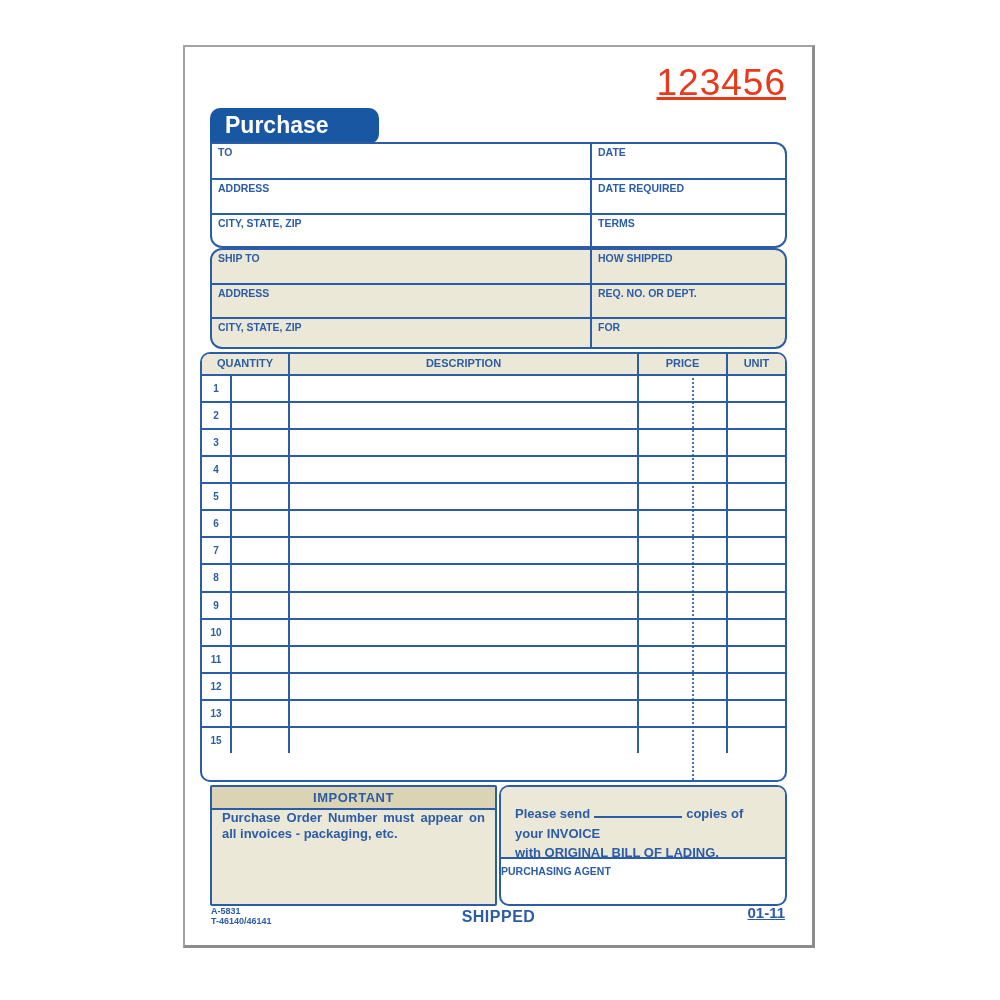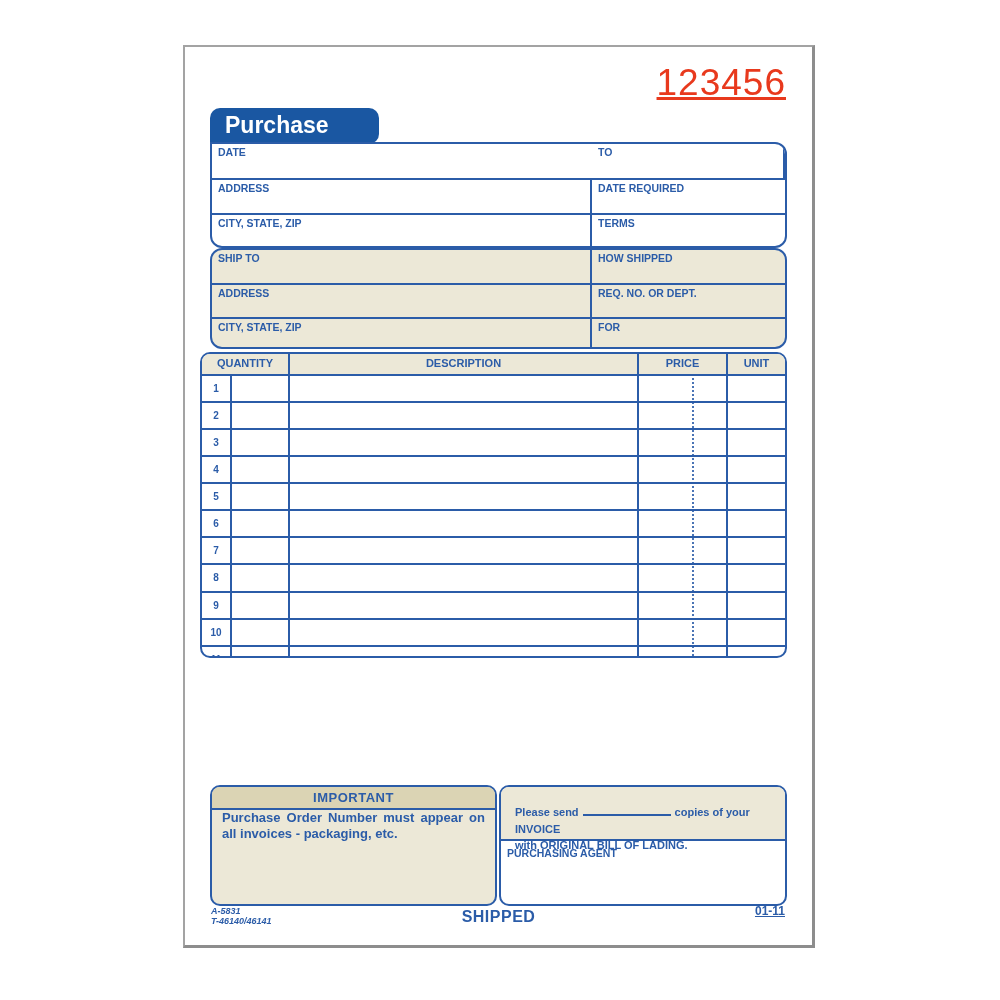--- a/index.html
+++ b/index.html
@@ -42,21 +42,21 @@
   }
   .box-vendor{top:95px;height:106px;border-radius:0 12px 12px 12px;grid-template-rows:34px 35px 1fr;}
   .box-ship{top:201px;height:101px;border-radius:12px;background:var(--beige);grid-template-rows:33px 34px 1fr;}
   .cell{
     padding:2px 6px;font-size:10.5px;font-weight:bold;color:var(--blue);
   }
   .cell.c-left{border-right:2px solid var(--blue);}
   .cell.r2,.cell.r3{border-top:2px solid var(--blue);}
 
   .table{
-    position:absolute;left:15px;top:305px;width:587px;height:306px;
+    position:absolute;left:15px;top:305px;width:587px;height:430px;
     border:2px solid var(--blue);border-radius:10px;overflow:hidden;background:#fff;
   }
   .thead{
     display:grid;grid-template-columns:88px 349px 89px 1fr;height:20px;
     background:var(--beige);
   }
   .thead>div{
     border-right:2px solid var(--blue);
     font-size:11px;font-weight:bold;color:var(--blue);
     text-align:center;line-height:19px;
@@ -73,73 +73,73 @@
     font-size:10px;font-weight:bold;color:var(--blue);
     text-align:center;line-height:25px;
   }
   .price-dotted{
     position:absolute;left:490px;top:20px;bottom:0;width:0;
     border-left:2px dotted var(--blue);opacity:.85;
   }
 
   .box-important{
     position:absolute;left:25px;top:738px;width:287px;height:121px;
-    border:2px solid var(--blue);border-radius:10px;background:var(--beige);overflow:hidden;
+    border:2px solid var(--blue);border-radius:2px;background:var(--beige);overflow:hidden;
   }
   .important-head{
     height:23px;background:var(--beige-dark);border-bottom:2px solid var(--blue);
     text-align:center;font-weight:bold;font-size:13px;color:var(--blue);line-height:22px;
     letter-spacing:.5px;
   }
   .important-body{padding:0 10px 0 10px;}
   .important-body p{
     color:var(--blue);font-weight:bold;font-size:13px;line-height:1.22;
     text-align:justify;margin-bottom:9px;
   }
 
   .box-invoice{
     position:absolute;left:314px;top:738px;width:288px;height:121px;
     border:2px solid var(--blue);border-radius:10px;background:#fff;overflow:hidden;
   }
   .invoice-top{
-    height:54px;background:var(--beige);border-bottom:2px solid var(--blue);
-    padding:17px 20px 0 14px;color:var(--blue);font-weight:bold;font-size:11px;line-height:1.5;
+    height:72px;background:var(--beige);border-bottom:2px solid var(--blue);
+    padding:17px 20px 0 14px;color:var(--blue);font-weight:bold;font-size:13px;line-height:1.5;
   }
   .copies-blank{
     display:inline-block;width:88px;border-bottom:2px solid var(--blue);
     height:12px;vertical-align:baseline;margin:0 4px;
   }
-  .invoice-bottom{padding:2px 6px;}
+  .invoice-bottom{padding:2px 0;}
   .agent-label{font-size:10.5px;font-weight:bold;color:var(--blue);}
 
   .footer-codes{
     position:absolute;left:26px;top:859px;font-size:9px;font-weight:bold;
-    color:var(--blue);line-height:1.15;font-style:italic;
+    color:var(--blue);line-height:1.15;
   }
   .footer-original{
     position:absolute;left:0;right:0;top:861px;text-align:center;
     font-size:16px;font-weight:bold;color:var(--blue);letter-spacing:.5px;
   }
   .footer-rev{
-    position:absolute;right:27px;top:857px;font-size:12px;font-weight:bold;color:var(--blue);text-decoration:underline;
+    position:absolute;right:27px;top:857px;font-size:15px;font-weight:bold;color:var(--blue);text-decoration:underline;
   }
 </style>
 </head>
 <body>
 
 <div class="canvas">
   <div class="page">
 
     <div class="stamp">123456</div>
 
     <div class="badge">Purchase Order</div>
 
     <div class="fieldbox box-vendor">
+      <div class="cell c-left r1"><span>TO</span></div>
       <div class="cell r1"><span>DATE</span></div>
-      <div class="cell c-left r1"><span>TO</span></div>
       <div class="cell c-left r2"><span>ADDRESS</span></div>
       <div class="cell r2"><span>DATE REQUIRED</span></div>
       <div class="cell c-left r3"><span>CITY, STATE, ZIP</span></div>
       <div class="cell r3"><span>TERMS</span></div>
     </div>
 
     <div class="fieldbox box-ship">
       <div class="cell c-left r1"><span>SHIP TO</span></div>
       <div class="cell r1"><span>HOW SHIPPED</span></div>
       <div class="cell c-left r2"><span>ADDRESS</span></div>

